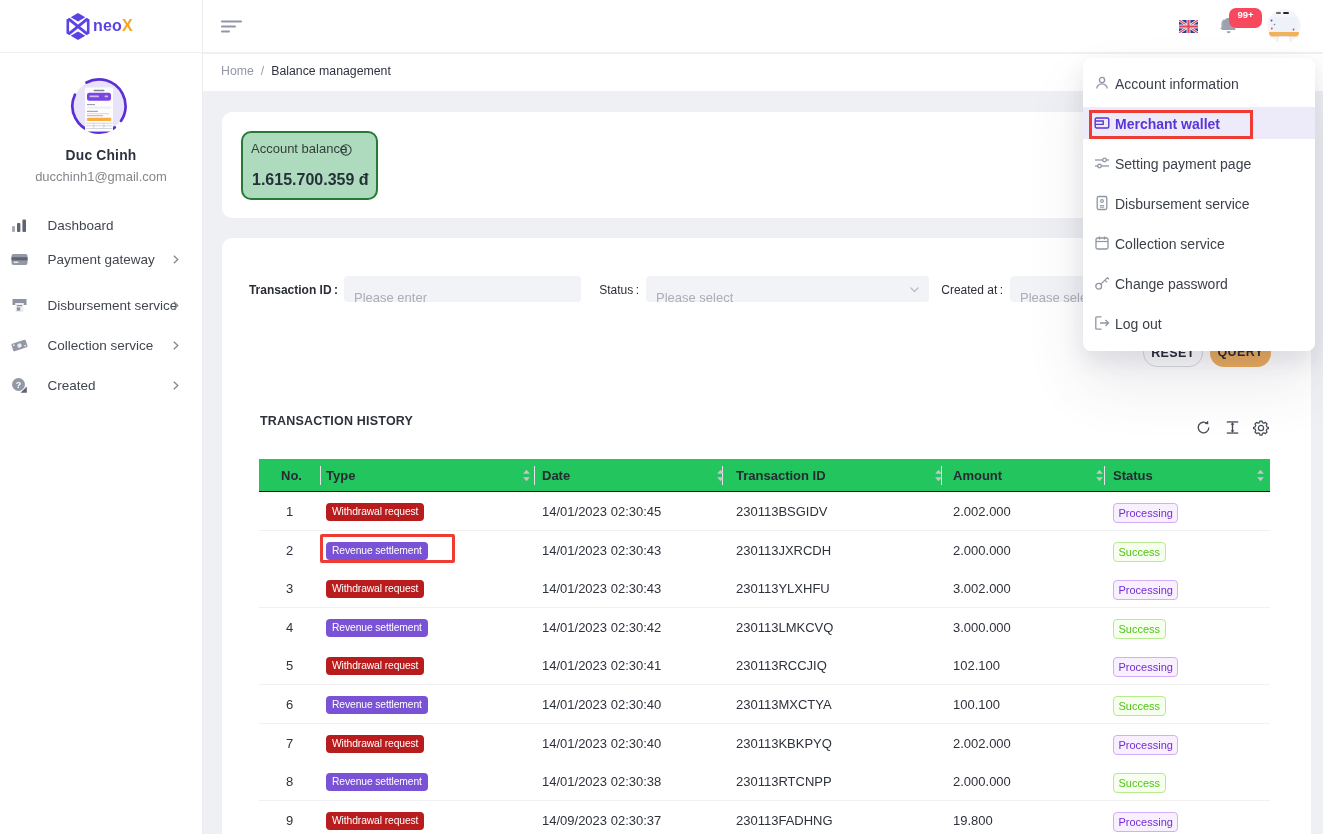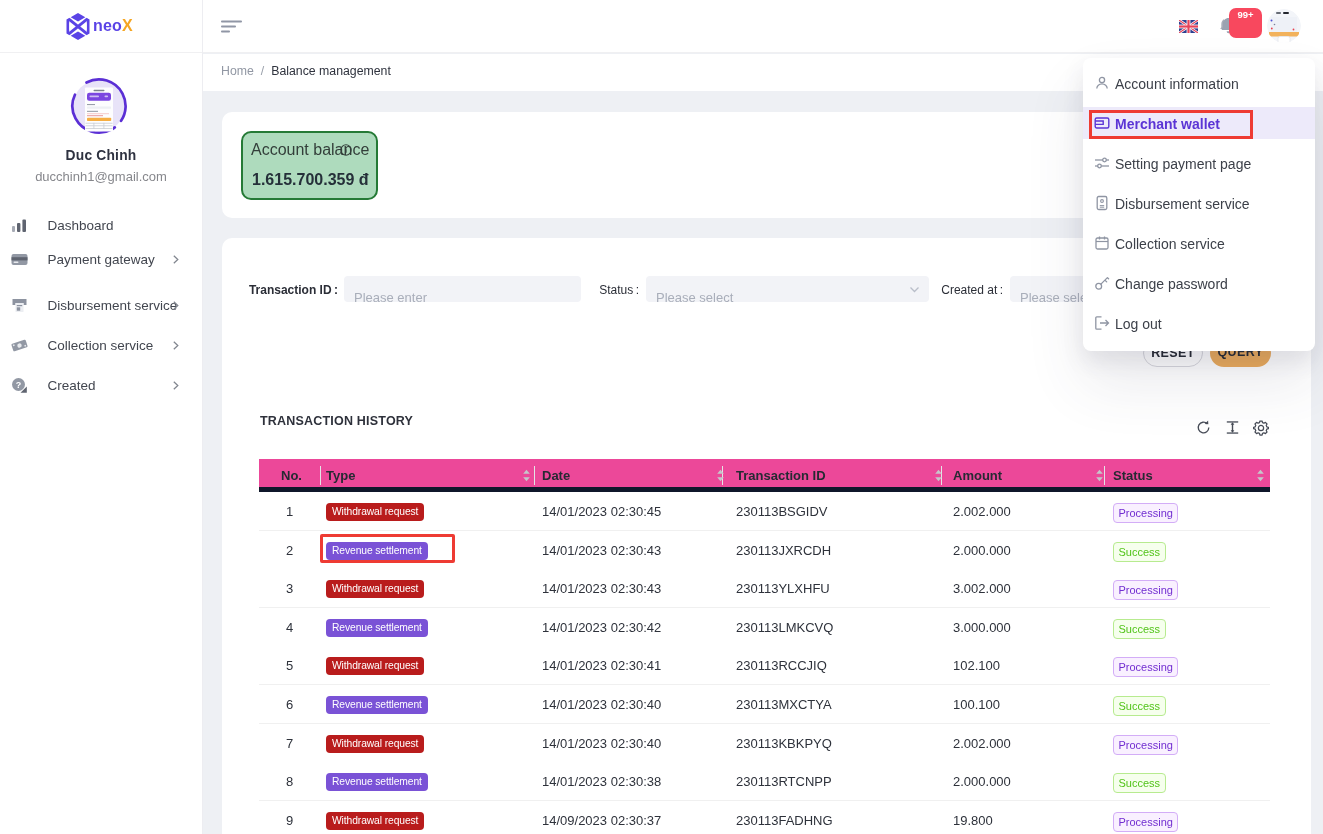--- a/index.html
+++ b/index.html
@@ -22,41 +22,41 @@
   
   #topbar { position:absolute; left:203px; top:0; width:1120px; height:53px; background:#fff; border-bottom:1px solid #f0f0f2; }
   #crumbBar { position:absolute; left:203px; top:54px; width:1120px; height:37px; background:#fff; }
   #crumb { position:absolute; left:221px; top:64px; font-size:12.3px; color:#2f333e; }
   #crumb .dim { color:#9197a3; }
   #crumb .sep { color:#9aa0ab; margin:0 7px; }
 
   
   #card1 { position:absolute; left:222px; top:112px; width:1089px; height:106px; background:#fff; border-radius:10px; }
   #balCard { position:absolute; left:19px; top:19px; width:137px; height:69px; background:#aedbbd; border:2px solid #257a36; border-radius:10px; }
-  #balLabel { position:absolute; left:8px; top:8px; white-space:nowrap; font-size:16px; color:#333f3a; }
+  #balLabel { position:absolute; left:8px; top:8px; white-space:nowrap; font-size:13px; color:#333f3a; }
   #balInfo { position:absolute; left:97px; top:11px; }
   #balVal { position:absolute; left:9px; top:38px; white-space:nowrap; font-size:16px; font-weight:bold; color:#253039; }
 
   #card2 { position:absolute; left:222px; top:238px; width:1089px; height:596px; background:#fff; border-radius:10px 10px 0 0; }
 
   
   .flabel { position:absolute; top:283px; font-size:12px; color:#2b2e37; text-align:right; }
   .fbox { position:absolute; top:276px; height:26px; background:#f2f3f7; border-radius:4px; }
   .fbox .ph { position:absolute; left:10px; top:14px; font-size:13px; color:#a9aeba; }
   .fbox .chev { position:absolute; right:9px; top:8px; }
 
   .btn { position:absolute; top:339px; height:28px; border-radius:14px; font-size:12.5px; font-weight:bold; color:#23272f; text-align:center; line-height:27px; letter-spacing:0.4px; }
   #btnReset { left:1143px; width:60px; background:#fff; border:1px solid #d7d7dc; }
   #btnQuery { left:1210px; width:61px; background:#ecab5a; }
 
   
   #thTitle { position:absolute; left:260px; top:414px; font-size:12.5px; font-weight:bold; color:#2e313b; letter-spacing:0.2px; }
   .tico { position:absolute; top:420px; }
 
-  #thead { position:absolute; left:259px; top:459px; width:1011px; height:33px; background:#ec4899; border-bottom:5px solid #0f172a; }
+  #thead { position:absolute; left:259px; top:459px; width:1011px; height:33px; background:#22c55e; border-bottom:1px solid #0f172a; }
   .hcell { position:absolute; top:9px; font-size:13px; font-weight:bold; color:#262a33; }
   .hsep { position:absolute; top:7px; width:1px; height:19px; background:#e4e4e6; }
   .caret { position:absolute; top:10px; }
 
   .trow { position:absolute; left:259px; width:1011px; height:39px; border-bottom:1px solid #f0f0f0; background:#fff; }
   .no { position:absolute; left:0; top:12px; width:61px; text-align:center; font-size:13px; color:#2e323b; }
   .cdate { position:absolute; left:283px; top:12px; font-size:13px; color:#2e323b; }
   .cid { position:absolute; left:477px; top:12px; font-size:13px; color:#2e323b; }
   .camt { position:absolute; left:694px; top:12px; font-size:13px; color:#2e323b; }
   .tag { position:absolute; left:67px; top:11px; height:18px; border-radius:4px; color:#fff; font-size:10.3px; line-height:18px; padding:0 6px; letter-spacing:-0.1px; }
@@ -74,21 +74,21 @@
   .ditem .dlabel { position:absolute; left:32px; top:9px; font-size:14px; color:#3c4049; }
   #dHigh { position:absolute; left:0; top:49px; width:232px; height:32px; background:#edeafa; }
 
   .redbox { position:absolute; border:3px solid #ee3b33; }
   #redbox1 { left:1089px; top:110px; width:164px; height:29px; }
   #redbox2 { left:320px; top:534px; width:135px; height:29px; border-radius:2px; }
 
   
   #flag { position:absolute; left:1179px; top:20px; }
   #bell { position:absolute; left:1218px; top:16px; }
-  #badge99 { position:absolute; left:1229px; top:8px; width:33px; height:30px; background:#f8485e; border-radius:7px; color:#fff; font-size:9.5px; font-weight:bold; text-align:center; line-height:14px; }
+  #badge99 { position:absolute; left:1229px; top:8px; width:33px; height:20px; background:#f8485e; border-radius:7px; color:#fff; font-size:9.5px; font-weight:bold; text-align:center; line-height:14px; }
   #topAvatar { position:absolute; left:1267px; top:9px; }
   #burger { position:absolute; left:221px; top:20px; }
 </style>
 </head>
 <body>
 
 <div id="crumbBar"></div>
 <div id="crumb"><span class="dim">Home</span><span class="sep">/</span><span>Balance management</span></div>
 
 <div id="card1">

